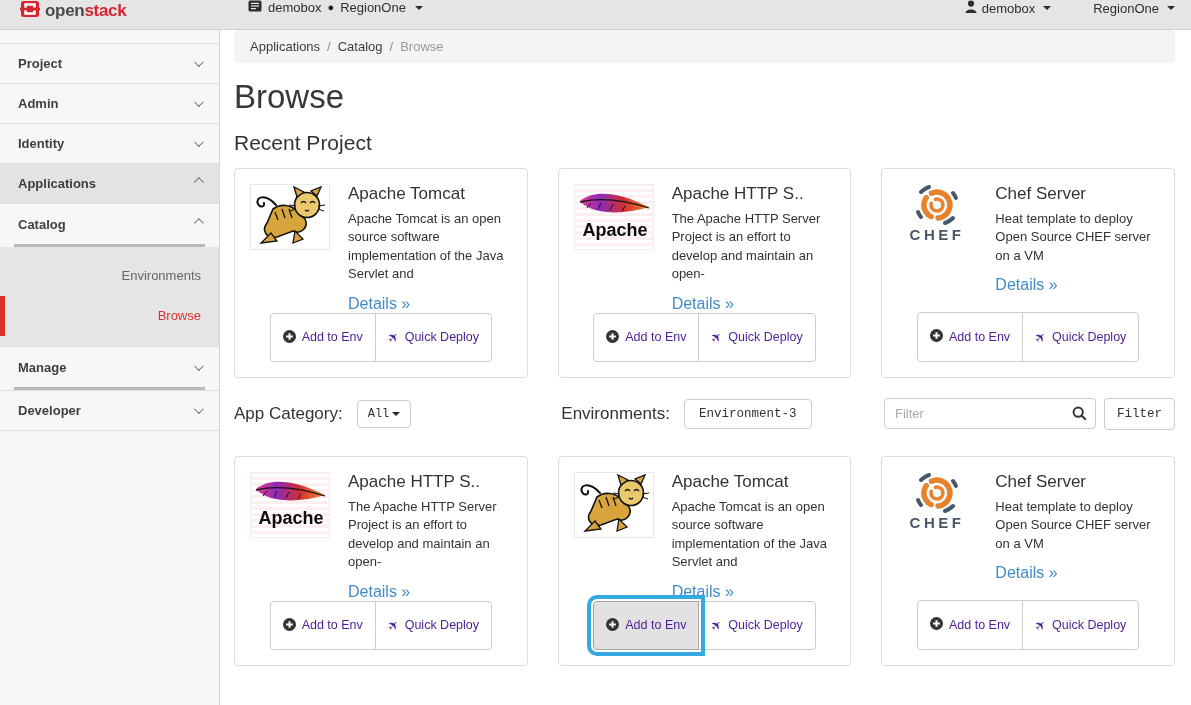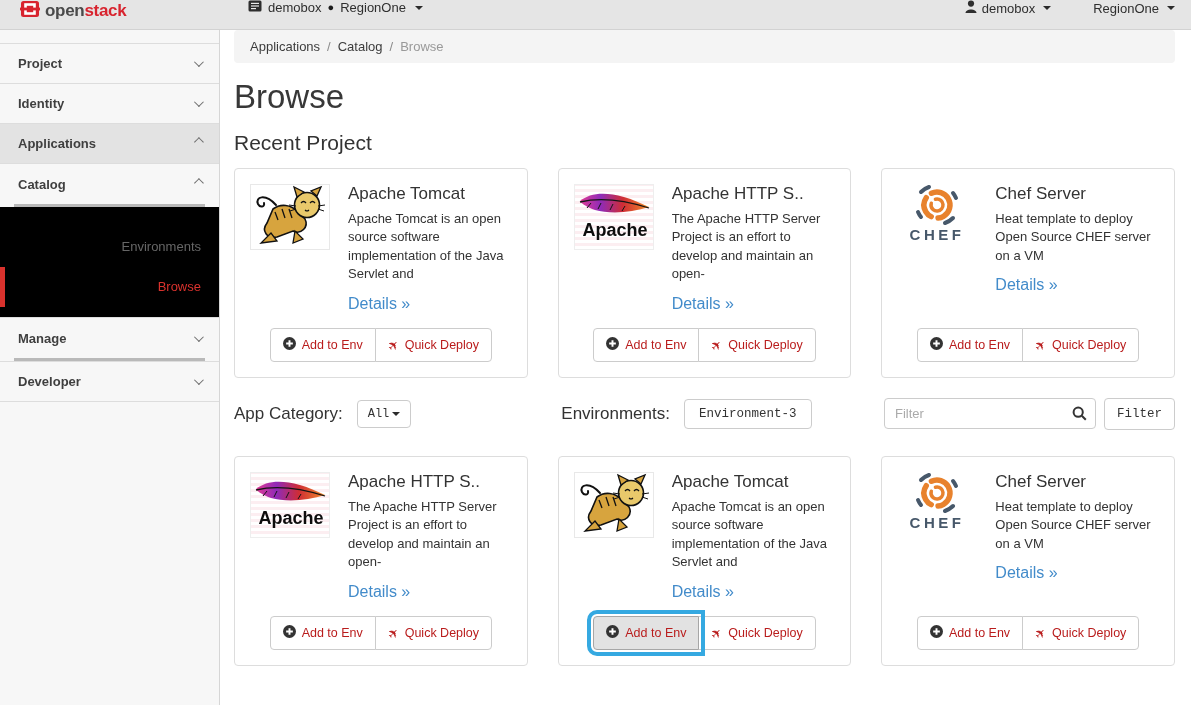--- a/index.html
+++ b/index.html
@@ -27,21 +27,21 @@
   .side-item { height:40px; display:flex; align-items:center; justify-content:space-between;
                padding:0 18px; font-size:13px; font-weight:bold; color:#3f3f3f;
                border-bottom:1px solid #ddd; cursor:pointer; }
   .side-item.active-dash { background:#e3e3e3; }
   .side-item.no-border { border-bottom:none; }
   .chev { display:inline-block; width:7px; height:7px; border-right:1.5px solid #6e6e6e;
           border-bottom:1.5px solid #6e6e6e; }
   .chev.down { transform:rotate(45deg) translateY(-2px); }
   .chev.up   { transform:rotate(-135deg) translateY(2px); }
   .group-sep { height:3px; background:#b9b9b9; margin:0 14px; }
-  .panel-children { background:#000000; padding:20px 0 10px; border-bottom:1px solid #ddd; }
+  .panel-children { background:#e5e5e5; padding:9px 0 10px; border-bottom:1px solid #ddd; }
   .child-item { height:40px; line-height:40px; text-align:right; padding-right:18px;
                 font-size:13px; color:#666; cursor:pointer; position:relative; }
   .child-item.active { color:#d9322d; }
   .child-item.active::before { content:''; position:absolute; left:0; top:0; bottom:0; width:5px; background:#d9322d; }
   .heading-wrap { border-bottom:1px solid #ddd; }
 
   
   .content { margin-left:220px; width:971px; }
   .breadcrumb { margin:26px 16px 0 14px; background:#f4f4f4; border-radius:4px;
                 padding:9px 16px; font-size:13px; display:flex; gap:7px; align-items:center; }
@@ -57,22 +57,22 @@
   .card-media { display:flex; gap:18px; }
   .card-logo { width:80px; height:66px; flex:none; }
   .logo-tomcat { border:1px solid #e8e8e8; background:#fff; }
   .logo-apache { border:1px solid #eee; background:repeating-linear-gradient(0deg,#fff 0 3px,#fceef1 3px 6px); }
   .card-body { flex:1; min-width:0; }
   .card-title { font-size:17px; color:#333; margin-bottom:6px; white-space:nowrap; overflow:hidden; }
   .card-desc { font-size:13px; color:#333; line-height:1.42; }
   .card-details { display:inline-block; margin-top:11px; font-size:16px; color:#428bca; text-decoration:none; cursor:pointer; }
   .btn-row { margin-top:auto; display:flex; justify-content:center; }
   .btn-group { display:inline-flex; }
-  .btn { background:#fff; border:1px solid #ccc; color:#b91c1c; font-size:12.5px; line-height:1;
-         padding:8px 12px; display:inline-flex; align-items:center; gap:6px; cursor:pointer;
+  .btn { background:#fff; border:1px solid #ccc; color:#4c1d95; font-size:12.5px; line-height:1;
+         padding:16px 12px; display:inline-flex; align-items:center; gap:6px; cursor:pointer;
          font-family:inherit; white-space:nowrap; }
   .btn-group .btn:first-child { border-radius:4px 0 0 4px; }
   .btn-group .btn:last-child  { border-radius:0 4px 4px 0; margin-left:-1px; }
   .btn.highlighted { background:#e2e2e2; border-color:#a6a6a6; outline:4px solid #35a9e1;
                      outline-offset:2px; position:relative; z-index:2; }
   .rocket { display:inline-block; transform:rotate(-45deg); font-size:13px; line-height:1; }
 
   
   .filter-bar { display:flex; align-items:center; margin:20px 16px 26px 14px; height:32px; }
   .filter-label { font-size:17px; color:#333; margin-right:14px; }
@@ -131,20 +131,24 @@
       <span>RegionOne</span>
       <span class="caret"></span>
     </div>
   </div>
 </div>
 
 <div class="sidebar">
   <div class="side-strip"></div>
   <div class="side-item">
     <span>Project</span>
+      <span class="chev down"></span>
+  </div>
+  <div class="side-item">
+    <span>Admin</span>
       <span class="chev down"></span>
   </div>
   <div class="side-item">
     <span>Identity</span>
       <span class="chev down"></span>
   </div>
   <div class="side-item active-dash">
     <span>Applications</span>
       <span class="chev up"></span>
   </div>

